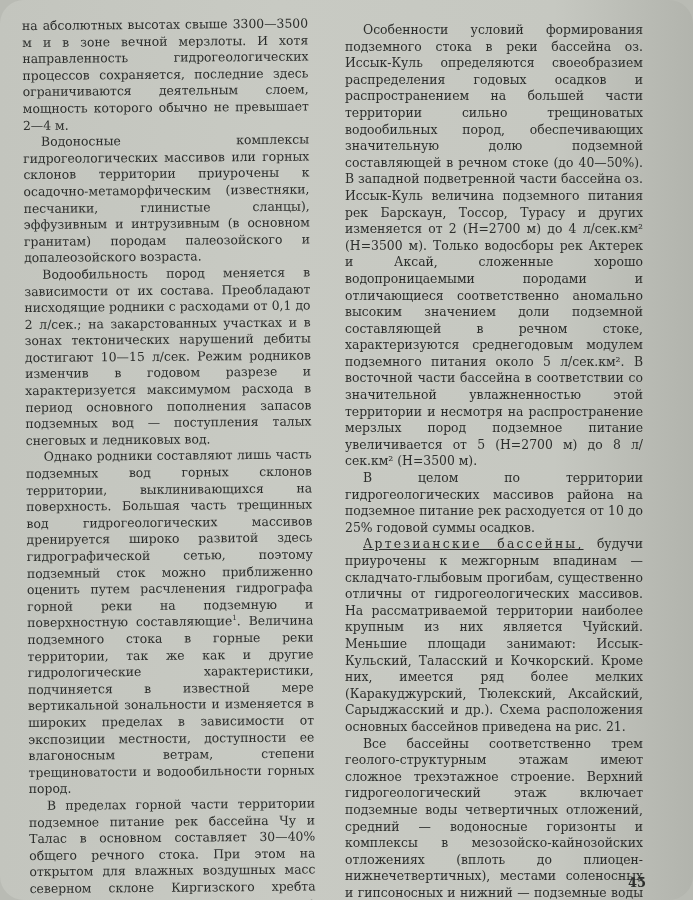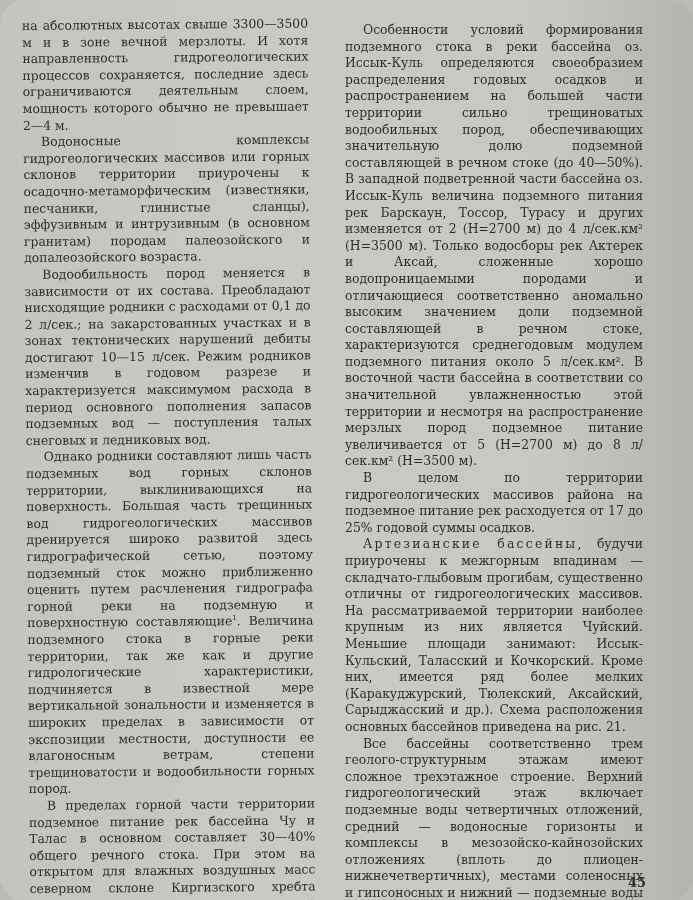--- a/index.html
+++ b/index.html
@@ -17,21 +17,21 @@
   .col {
     position: absolute; top: 18px;
     font-size: 12.4px; line-height: 16.6px;
     text-align: justify;
     hyphens: manual;
   }
   .col-left { left: 22px; width: 286px; transform: rotate(-0.5deg); transform-origin: left top; }
   .col-right { left: 345px; width: 298px; top: 22px; }
   .para { margin: 0; text-indent: 18px; }
   .para.cont { text-indent: 0; }
-  .spaced { letter-spacing: 2.2px; }
+  .spaced { letter-spacing: 2.2px; text-decoration: underline; }
   sup { font-size: 7px; line-height: 0; }
   .page-num {
     position: absolute; left: 628px; top: 875px;
     font-size: 13px; font-weight: bold; color: #2c2e2c;
   }
 </style>
 </head>
 <body>
 
 <div class="page">
@@ -40,20 +40,20 @@
     <p class="para cont">на абсолютных высотах свыше 3300—3500 м и в зоне вечной мерзлоты. И хотя направленность гидрогеологических процессов сохраняется, последние здесь ограничиваются деятельным слоем, мощность которого обычно не превышает 2—4 м.</p>
     <p class="para">Водоносные комплексы гидрогеологических массивов или горных склонов территории приурочены к осадочно-метаморфическим (известняки, песчаники, глинистые сланцы), эффузивным и интрузивным (в основном гранитам) породам палеозойского и допалеозойского возраста.</p>
     <p class="para">Водообильность пород меняется в зависимости от их состава. Преобладают нисходящие родники с расходами от 0,1 до 2 л/сек.; на закарстованных участках и в зонах тектонических нарушений дебиты достигают 10—15 л/сек. Режим родников изменчив в годовом разрезе и характеризуется максимумом расхода в период основного пополнения запасов подземных вод — поступления талых снеговых и ледниковых вод.</p>
     <p class="para"><span>Однако родники составляют лишь часть подземных вод горных склонов территории, выклинивающихся на поверхность. Большая часть трещинных вод гидрогеологических массивов дренируется широко развитой здесь гидрографической сетью, поэтому подземный сток можно приближенно оценить путем расчленения гидрографа горной реки на подземную и поверхностную составляющие</span><sup>1</sup><span>. Величина подземного стока в горные реки территории, так же как и другие гидрологические характеристики, подчиняется в известной мере вертикальной зональности и изменяется в широких пределах в зависимости от экспозиции местности, доступности ее влагоносным ветрам, степени трещиноватости и водообильности горных пород.</span></p>
     <p class="para"><span>В пределах горной части территории подземное питание рек бассейна Чу и Талас в основном составляет 30—40% общего речного стока. При этом на открытом для влажных воздушных масс северном склоне Киргизского хребта среднегодовая величина подземного стока в реки Иссыката, Аламедин, Алаарча, Сухулук и другие изменяется в соответствии с возрастанием высотных отметок и атмосферных осадков (главным образом в восточном направлении) от 4 л/сек. км</span></p>
 
   </div>
 
   <div class="col col-right">
     <p class="para">Особенности условий формирования подземного стока в реки бассейна оз. Иссык-Куль определяются своеобразием распределения годовых осадков и распространением на большей части территории сильно трещиноватых водообильных пород, обеспечивающих значительную долю подземной составляющей в речном стоке (до 40—50%). В западной подветренной части бассейна оз. Иссык-Куль величина подземного питания рек Барскаун, Тоссор, Турасу и других изменяется от 2 (H=2700 м) до 4 л/сек.км² (H=3500 м). Только водосборы рек Актерек и Аксай, сложенные хорошо водопроницаемыми породами и отличающиеся соответственно аномально высоким значением доли подземной составляющей в речном стоке, характеризуются среднегодовым модулем подземного питания около 5 л/сек.км². В восточной части бассейна в соответствии со значительной увлажненностью этой территории и несмотря на распространение мерзлых пород подземное питание увеличивается от 5 (H=2700 м) до 8 л/сек.км² (H=3500 м).</p>
-    <p class="para">В целом по территории гидрогеологических массивов района на подземное питание рек расходуется от 17 до 25% годовой суммы осадков.</p>
+    <p class="para">В целом по территории гидрогеологических массивов района на подземное питание рек расходуется от 10 до 25% годовой суммы осадков.</p>
     <p class="para"><span class="spaced">Артезианские бассейны,</span><span> будучи приурочены к межгорным впадинам — складчато-глыбовым прогибам, существенно отличны от гидрогеологических массивов. На рассматриваемой территории наиболее крупным из них является Чуйский. Меньшие площади занимают: Иссык-Кульский, Таласский и Кочкорский. Кроме них, имеется ряд более мелких (Каракуджурский, Тюлекский, Аксайский, Сарыджасский и др.). Схема расположения основных бассейнов приведена на рис. 21.</span></p>
     <p class="para">Все бассейны соответственно трем геолого-структурным этажам имеют сложное трехэтажное строение. Верхний гидрогеологический этаж включает подземные воды четвертичных отложений, средний — водоносные горизонты и комплексы в мезозойско-кайнозойских отложениях (вплоть до плиоцен-нижнечетвертичных), местами соленосных и гипсоносных и нижний — подземные воды в палеозойских и докембрийских образованиях.</p>
 
   </div>
 
   <div class="page-num">45</div>
 </div>
 
 </body></html>

